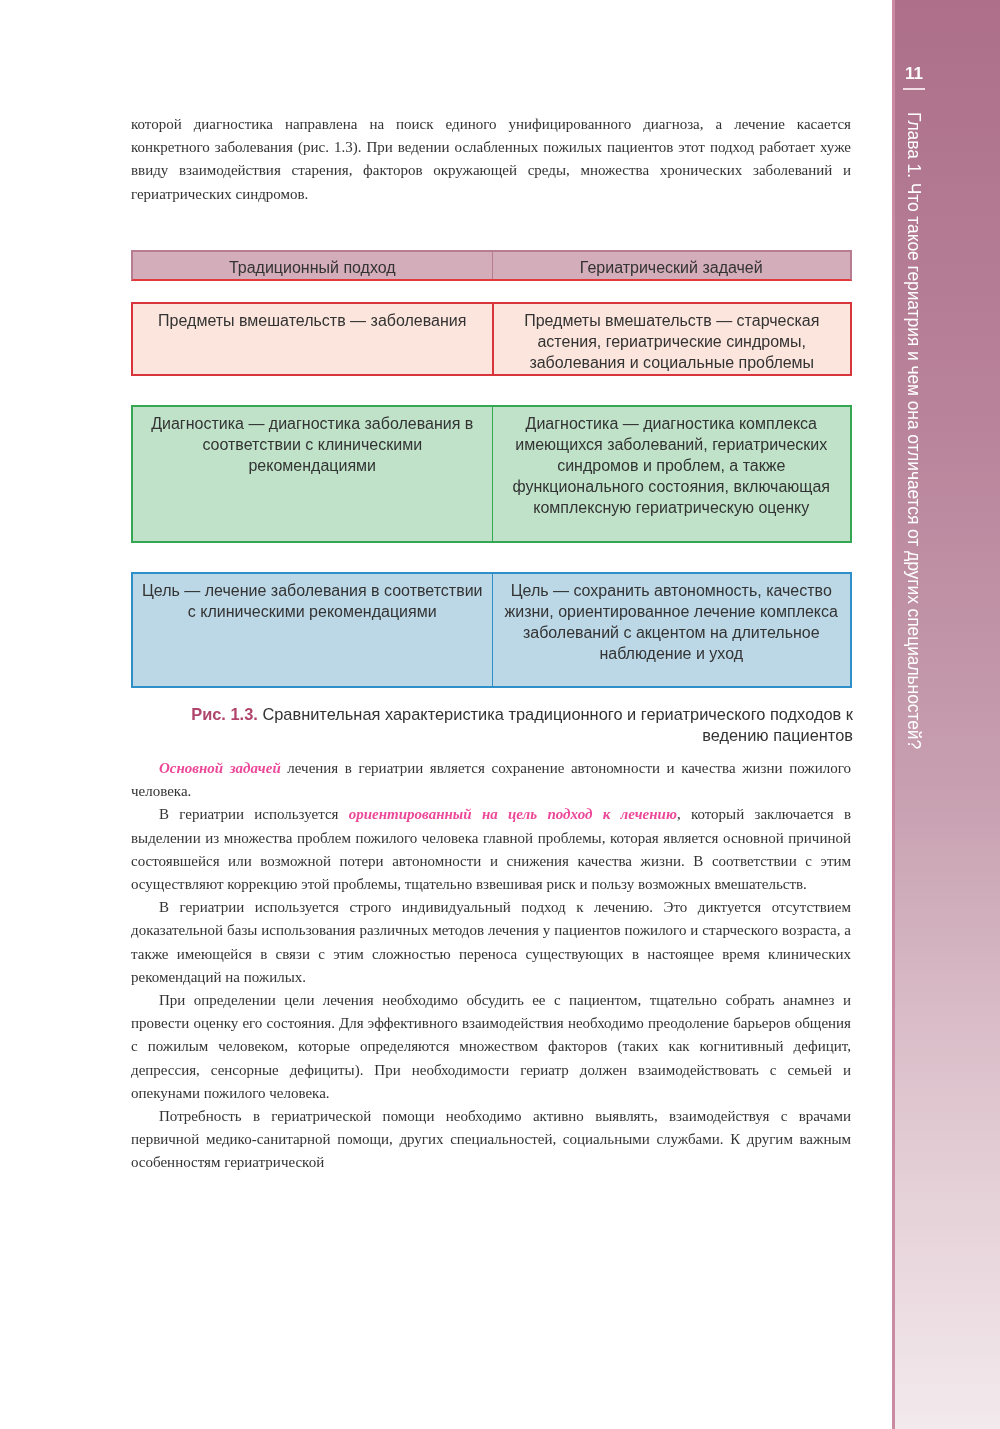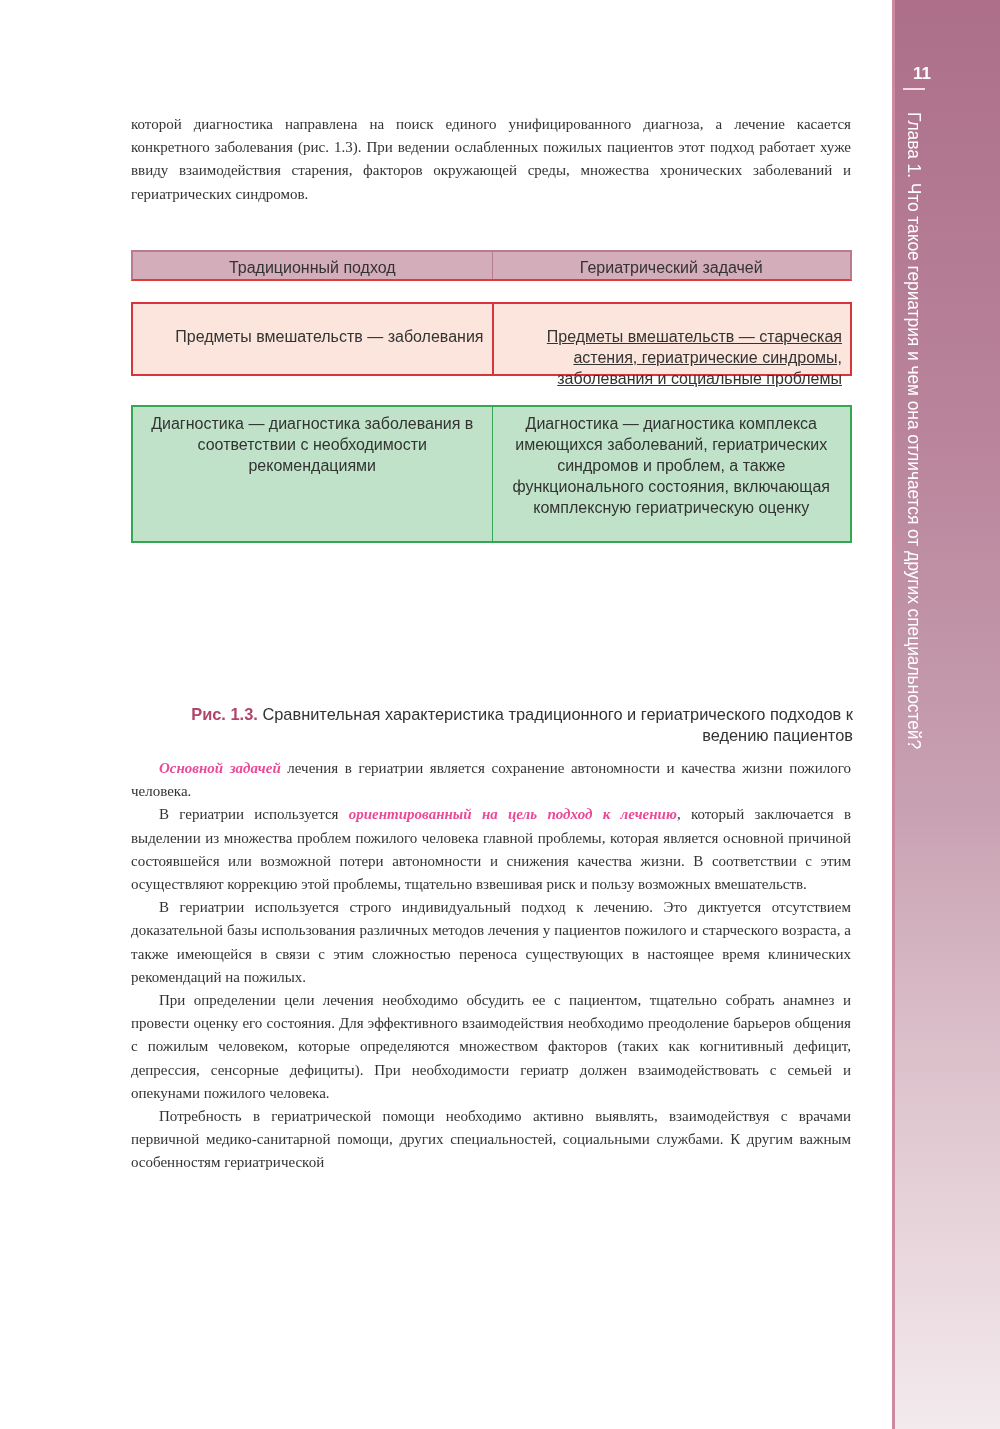--- a/index.html
+++ b/index.html
@@ -13,21 +13,21 @@
   
   .side-band {
     position: absolute; left: 892px; top: 0; width: 108px; height: 1429px;
     background: linear-gradient(to bottom, #ad6f89 0%, #b9849b 30%, #c79fb0 55%, #e2cbd3 80%, #f3eaed 100%);
     border-left: 3px solid #c98aa2;
     box-sizing: border-box;
   }
   .page-number {
     position: absolute; left: 902px; top: 64px; width: 24px;
     font-family: "Liberation Sans", "DejaVu Sans", sans-serif;
-    font-weight: bold; font-size: 17px; color: #ffffff; text-align: center; margin-left: 8px;
+    font-weight: bold; font-size: 17px; color: #ffffff; text-align: center;
   }
   .page-number-rule {
     position: absolute; left: 903px; top: 88px; width: 22px; height: 2px; background: #f0dde5;
   }
   .chapter-title {
     position: absolute; left: 900px; top: 112px;
     writing-mode: vertical-rl;
     font-family: "Liberation Sans", "DejaVu Sans", sans-serif;
     font-size: 17.5px; color: #ffffff; letter-spacing: -0.1px; line-height: 28px;
     white-space: nowrap;
@@ -50,22 +50,22 @@
     font-size: 16px; line-height: 21px; color: #333;
   }
   .fig-cell {
     flex: 0 0 50%; box-sizing: border-box; text-align: center; padding: 4px 8px;
   }
   .row-header { top: 242px; height: 31px; background: #d4adba; border: 2px solid #b77c90; border-bottom-color: #e03a3a; margin-top: 8px; }
   .row-header .fig-cell { padding-top: 5px; }
   .row-header .fig-cell + .fig-cell { border-left: 1px solid #b77c90; }
 
   .row-subjects { top: 302px; height: 74px; background: #fbe5dc; border: 2px solid #d8343c; }
-  .row-subjects .fig-cell + .fig-cell { border-left: 2px solid #d8343c; text-decoration: underline; }
-  .row-subjects .fig-cell { padding-top: 22px; text-align: right; }
+  .row-subjects .fig-cell + .fig-cell { border-left: 2px solid #d8343c; }
+  .row-subjects .fig-cell { padding-top: 6px; }
 
   .row-diagnostics { top: 405px; height: 138px; background: #bfe2c9; border: 2px solid #35a651; }
   .row-diagnostics .fig-cell + .fig-cell { border-left: 1px solid #35a651; }
   .row-diagnostics .fig-cell { padding-top: 6px; }
 
   .row-goal { top: 572px; height: 116px; background: #bcd8e6; border: 2px solid #2f8fc9; }
   .row-goal .fig-cell + .fig-cell { border-left: 1px solid #2f8fc9; }
   .row-goal .fig-cell { padding-top: 6px; }
 
   .fig-caption {
@@ -93,24 +93,28 @@
     <div class="fig-cell">Традиционный подход</div>
     <div class="fig-cell">Гериатрический задачей</div>
   </div>
 
   <div class="fig-row row-subjects">
     <div class="fig-cell">Предметы вмешательств — заболевания</div>
     <div class="fig-cell">Предметы вмешательств — старческая астения, гериатрические синдромы, заболевания и социальные проблемы</div>
   </div>
 
   <div class="fig-row row-diagnostics">
-    <div class="fig-cell">Диагностика — диагностика заболевания в соответствии с необходимости рекомендациями</div>
+    <div class="fig-cell">Диагностика — диагностика заболевания в соответствии с клиническими рекомендациями</div>
     <div class="fig-cell">Диагностика — диагностика комплекса имеющихся заболеваний, гериатрических синдромов и проблем, а также функционального состояния, включающая комплексную гериатрическую оценку</div>
   </div>
 
+  <div class="fig-row row-goal">
+    <div class="fig-cell">Цель — лечение заболевания в соответствии с клиническими рекомендациями</div>
+    <div class="fig-cell">Цель — сохранить автономность, качество жизни, ориентированное лечение комплекса заболеваний с акцентом на длительное наблюдение и уход</div>
+  </div>
 
   <div class="fig-caption">
     <span class="label">Рис. 1.3.</span><span> Сравнительная характеристика традиционного и гериатрического подходов к ведению пациентов</span>
   </div>
 
   <div class="text-block" style="top:757px;">
     <p class="indent"><span class="bold">Основной задачей</span><span> лечения в гериатрии является сохранение автономности и качества жизни пожилого человека.</span></p>
     <p class="indent"><span>В гериатрии используется </span><span class="bold">ориентированный на цель подход к лечению</span><span>, который заключается в выделении из множества проблем пожилого человека главной проблемы, которая является основной причиной состоявшейся или возможной потери автономности и снижения качества жизни. В соответствии с этим осуществляют коррекцию этой проблемы, тщательно взвешивая риск и пользу возможных вмешательств.</span></p>
     <p class="indent">В гериатрии используется строго индивидуальный подход к лечению. Это диктуется отсутствием доказательной базы использования различных методов лечения у пациентов пожилого и старческого возраста, а также имеющейся в связи с этим сложностью переноса существующих в настоящее время клинических рекомендаций на пожилых.</p>
     <p class="indent">При определении цели лечения необходимо обсудить ее с пациентом, тщательно собрать анамнез и провести оценку его состояния. Для эффективного взаимодействия необходимо преодоление барьеров общения с пожилым человеком, которые определяются множеством факторов (таких как когнитивный дефицит, депрессия, сенсорные дефициты). При необходимости гериатр должен взаимодействовать с семьей и опекунами пожилого человека.</p>

